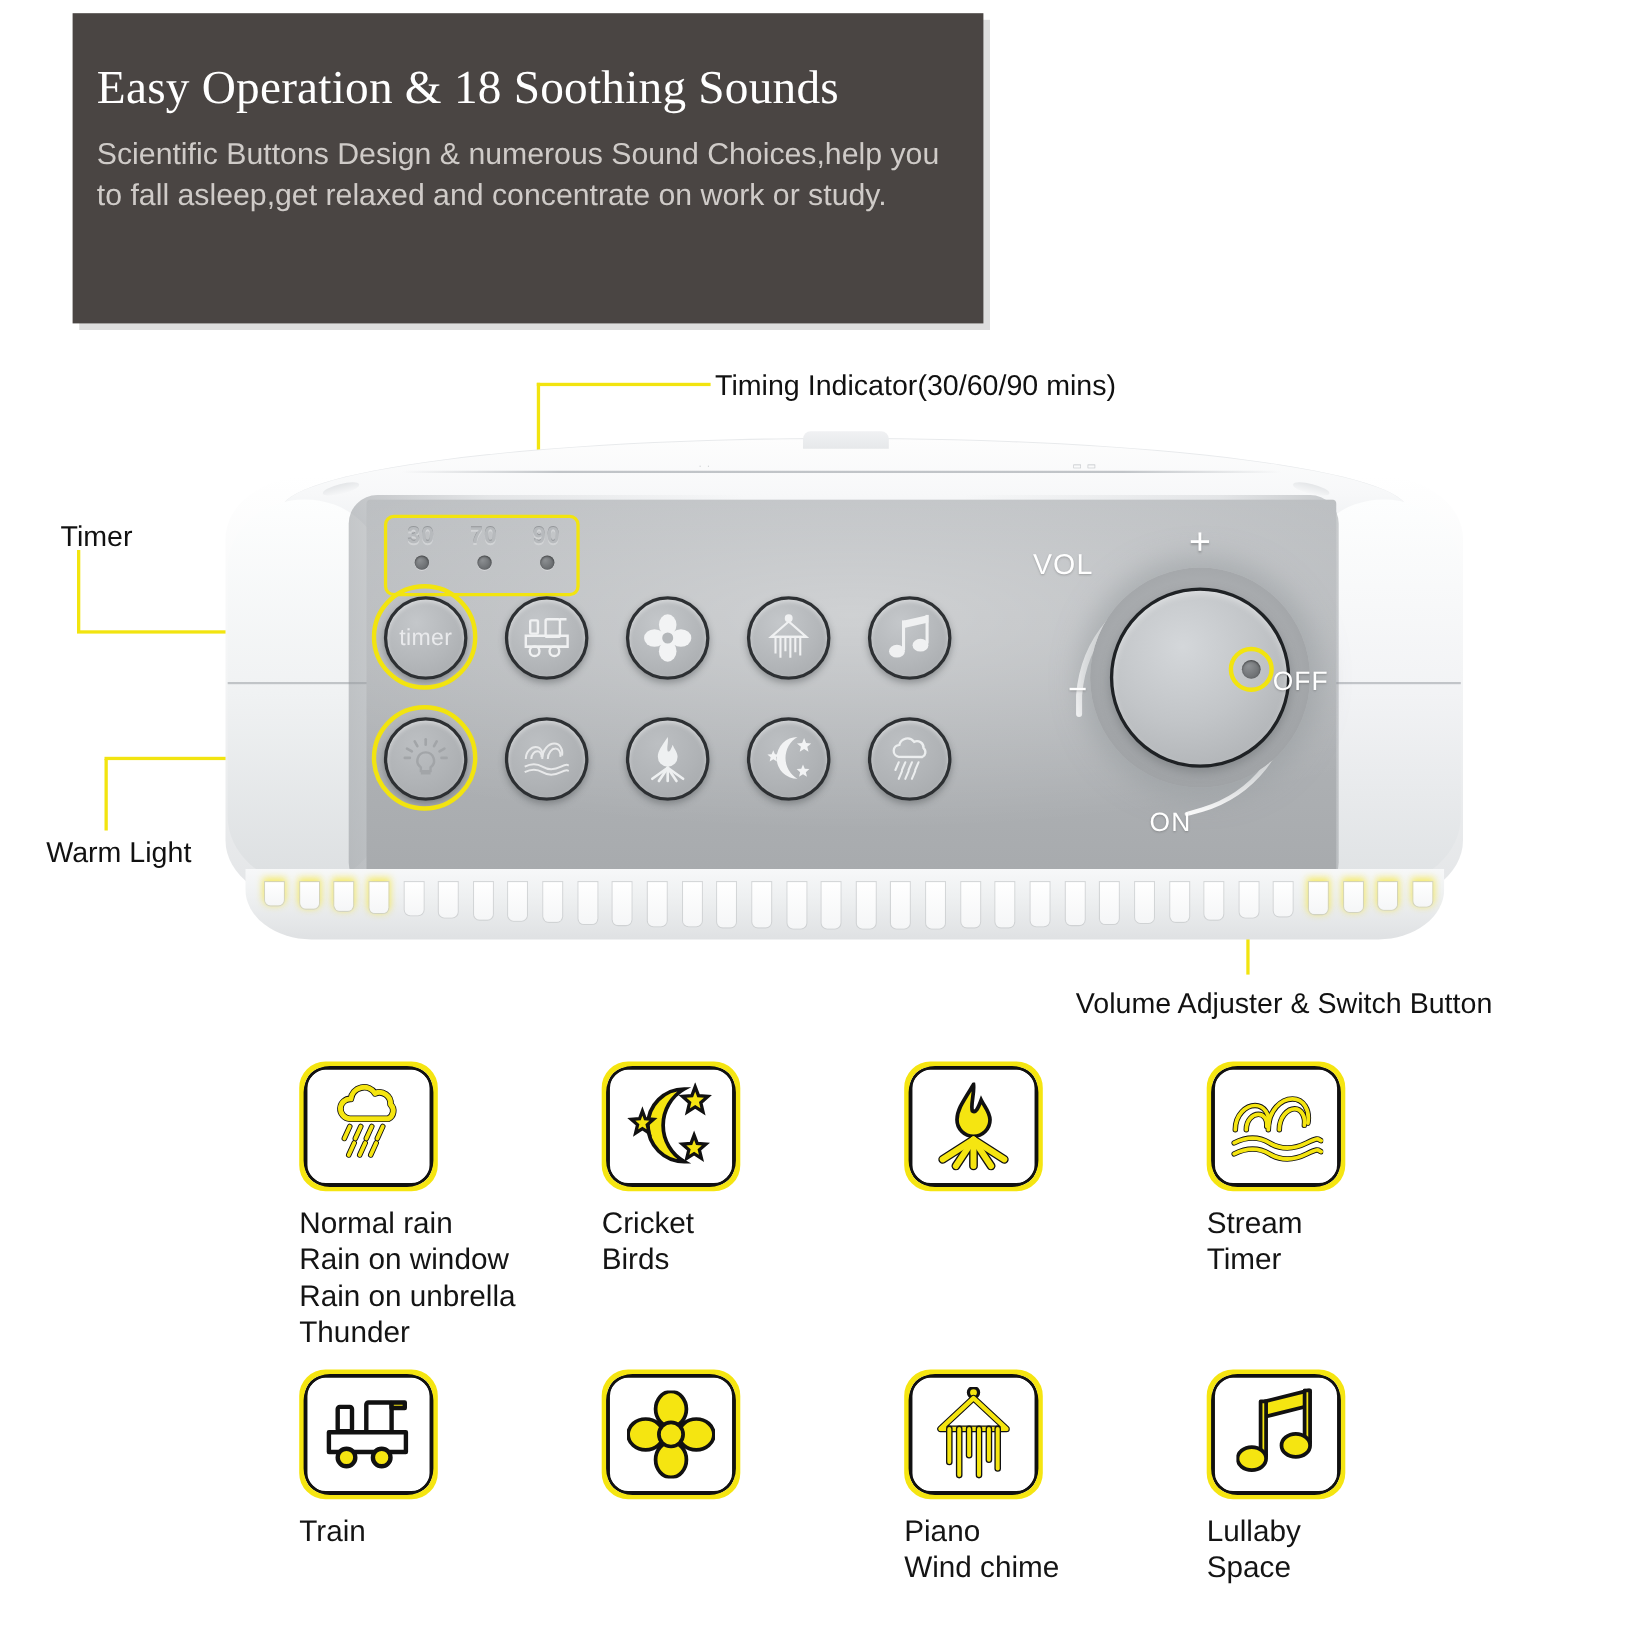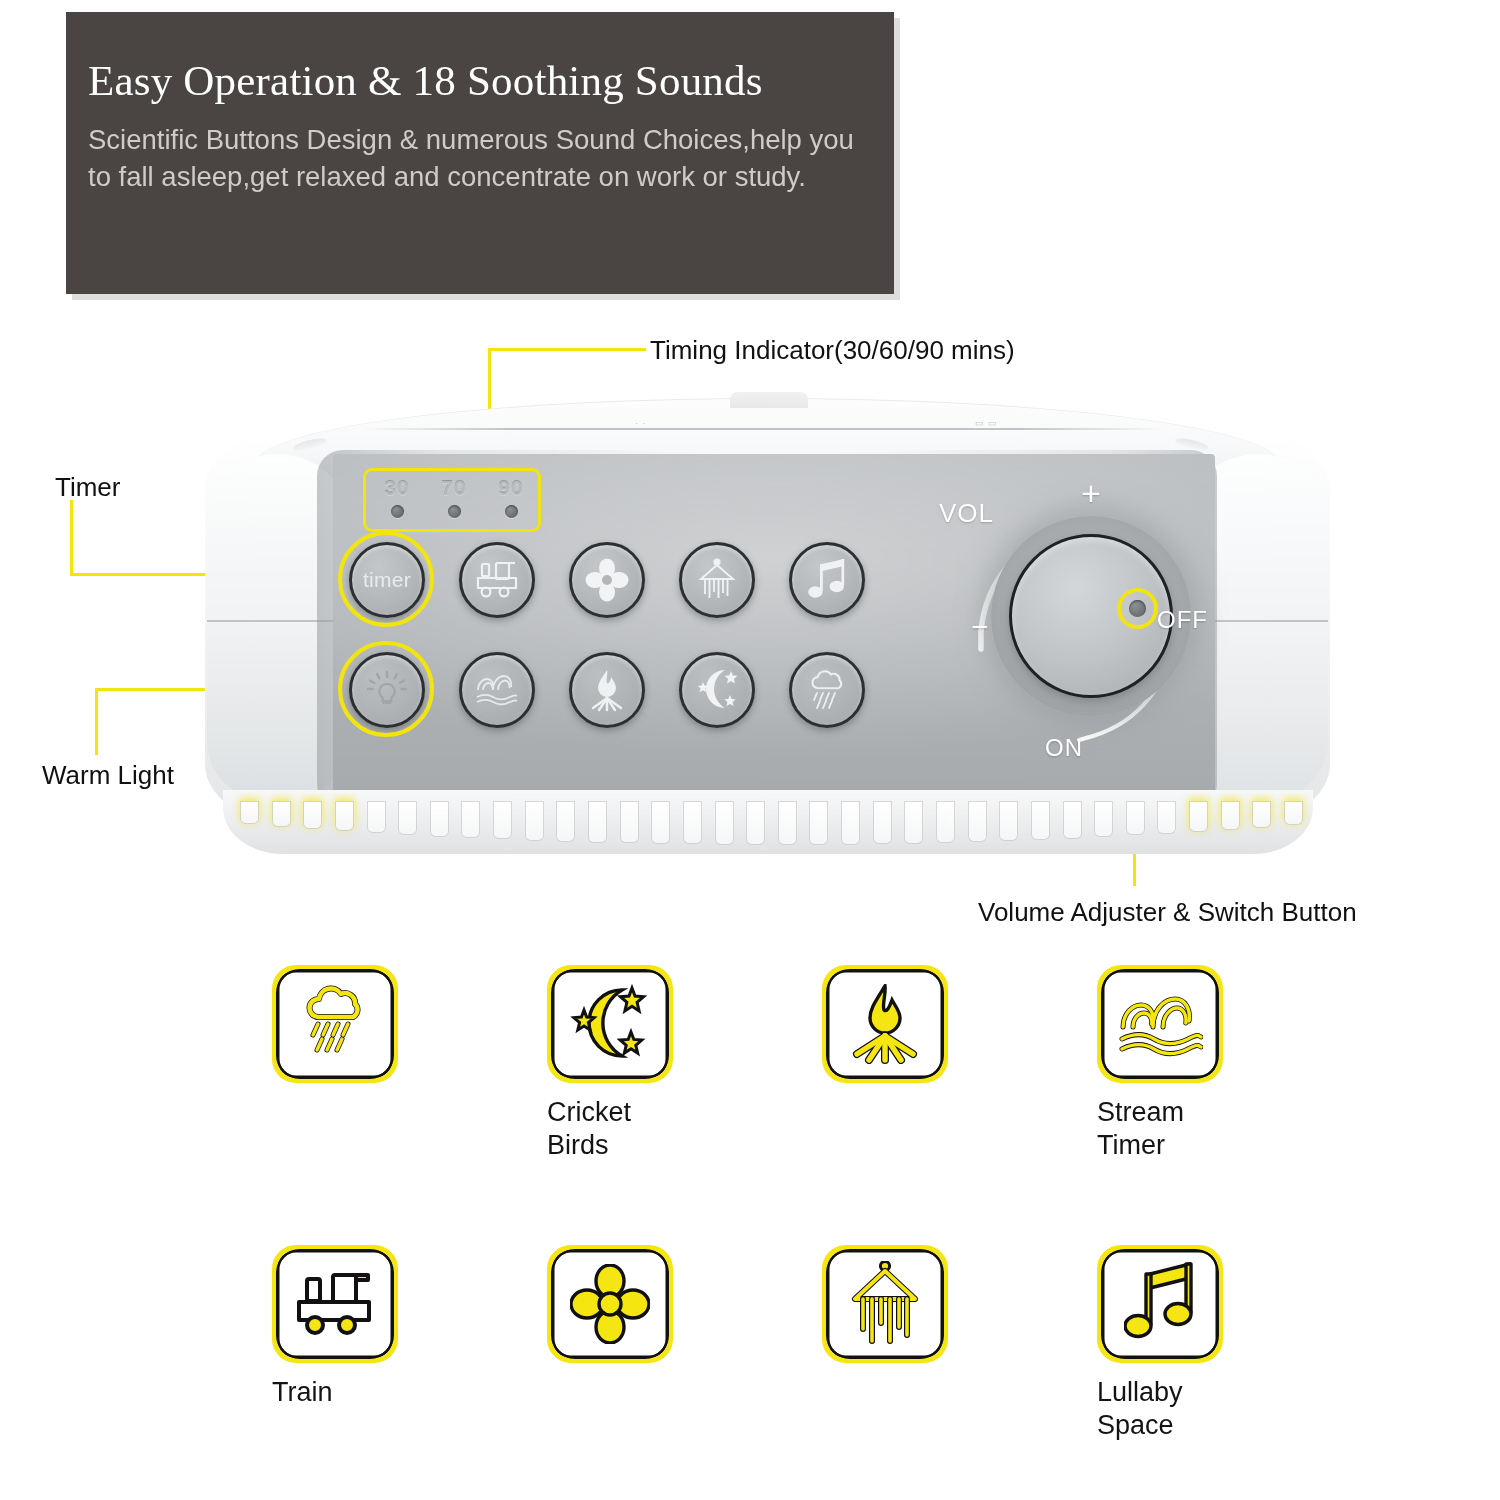--- a/index.html
+++ b/index.html
@@ -121,21 +121,21 @@
   #control-plate {
     position:absolute; left:148px; top:62px; width:882px; height:350px;
     background:
       radial-gradient(120% 90% at 50% 30%, rgba(255,255,255,.36) 0%, rgba(255,255,255,0) 62%),
       linear-gradient(180deg,#b9bcbf 0%,#b2b5b8 42%,#a7aaad 100%);
     border-radius:4px;
   }
 
   
   #timing-indicator {
-    position:absolute; left:30px; top:14px; width:178px; height:64px;
+    position:absolute; left:16px; top:14px; width:178px; height:74px;
     border:3px solid #F2E40F; border-radius:9px;
   }
   .timing-group { position:absolute; top:6px; width:50px; text-align:center; }
   #timing-g-0 { left:6px; }
   #timing-g-1 { left:63px; }
   #timing-g-2 { left:120px; }
   .timing-num {
     font-size:21px; font-weight:700; color:#b7babd;
     text-shadow:0 1px 0 #d2d4d6, 0 -1px 0 #95989b;
     letter-spacing:1px; line-height:1;
@@ -509,20 +509,26 @@
             <path d="M30 40 l-5 11"></path>
             <path d="M40 40 l-5 11"></path>
             <path d="M50 40 l-5 11"></path>
         <path d="M24 55 l-5 11"></path>
             <path d="M34 55 l-5 11"></path>
             <path d="M44 55 l-5 11"></path>
       </g>
     </svg>
         <div class="tile-inner-outline"></div>
       </div>
+      <div class="sound-labels">
+        <div class="sound-label">Normal rain</div>
+        <div class="sound-label">Rain on window</div>
+        <div class="sound-label">Rain on unbrella</div>
+        <div class="sound-label">Thunder</div>
+      </div>
     </div>
     <div class="sound-cell" style="left: 275px; top: 0px;">
       <div class="tile">
         <svg width="80" height="80" viewBox="0 0 80 80">
       <path d="M52 6 a33 33 0 1 0 0 66 A38 38 0 0 1 52 6 z" fill="#F5E511" stroke="#111" stroke-width="3.4"></path>
       <path d="M62 4 l3 8 8.6.7 -6.5 5.7 2 8.5 -7.1-4.6 -7.1 4.6 2-8.5 -6.5-5.7 8.6-.7 z" fill="#F5E511" stroke="#111" stroke-width="3"></path>
       <path d="M14 26 l2.6 7 7.5.6 -5.7 5 1.8 7.4 -6.2-4 -6.2 4 1.8-7.4 -5.7-5 7.5-.6 z" fill="#F5E511" stroke="#111" stroke-width="3"></path>
       <path d="M61 48 l2.8 7.4 8 .6 -6 5.3 1.9 7.8 -6.7-4.3 -6.7 4.3 1.9-7.8 -6-5.3 8-.6 z" fill="#F5E511" stroke="#111" stroke-width="3"></path>
     </svg>
         <div class="tile-inner-outline"></div>
@@ -633,20 +639,24 @@
         <path d="M18 38 V68"></path>
             <path d="M27 38 V80"></path>
             <path d="M36 38 V62"></path>
         <path d="M45 38 V80"></path>
             <path d="M54 38 V66"></path>
             <path d="M62 38 V74"></path>
       </g>
     </svg>
         <div class="tile-inner-outline"></div>
       </div>
+      <div class="sound-labels">
+        <div class="sound-label">Piano</div>
+        <div class="sound-label">Wind chime</div>
+      </div>
     </div>
     <div class="sound-cell" style="left: 825px; top: 280px;">
       <div class="tile">
         <svg width="72" height="84" viewBox="0 0 72 84">
       <g fill="#F5E511" stroke="#111" stroke-width="3.4" stroke-linejoin="round">
         <path d="M26 12 L66 2 v14 L26 26 z"></path>
         <path d="M22 12 h5 v50 h-5 z"></path>
         <path d="M62 2 h5 v48 h-5 z"></path>
         <ellipse cx="14" cy="64" rx="13" ry="10.5"></ellipse>
         <ellipse cx="54" cy="52" rx="13" ry="10.5"></ellipse>

